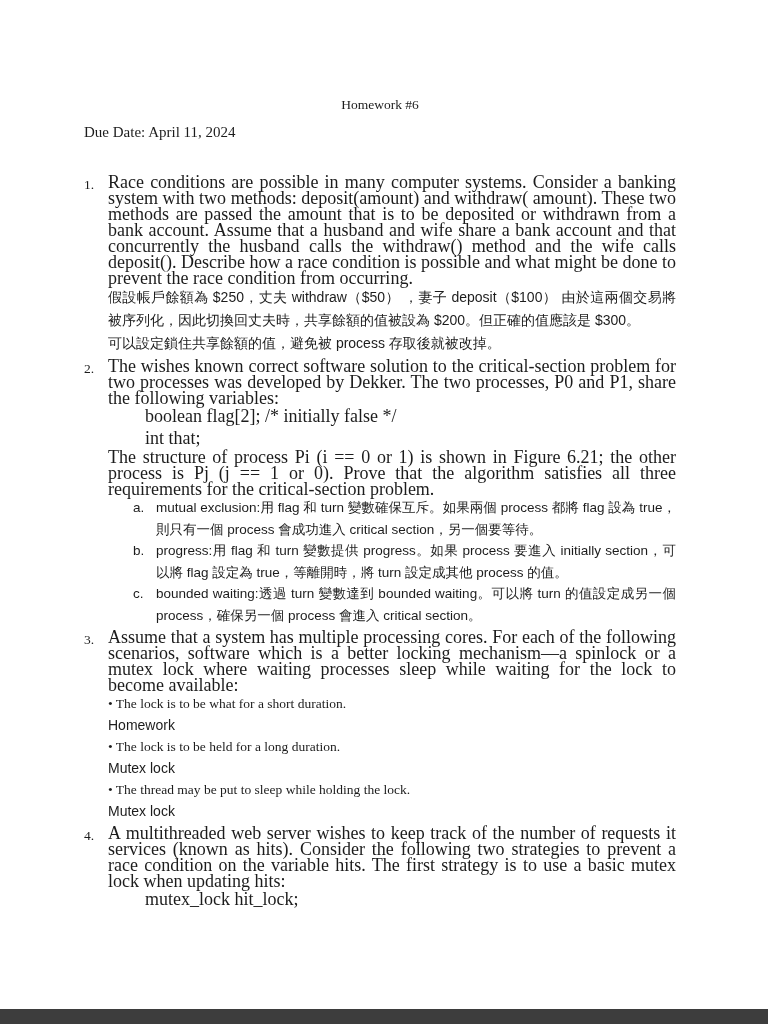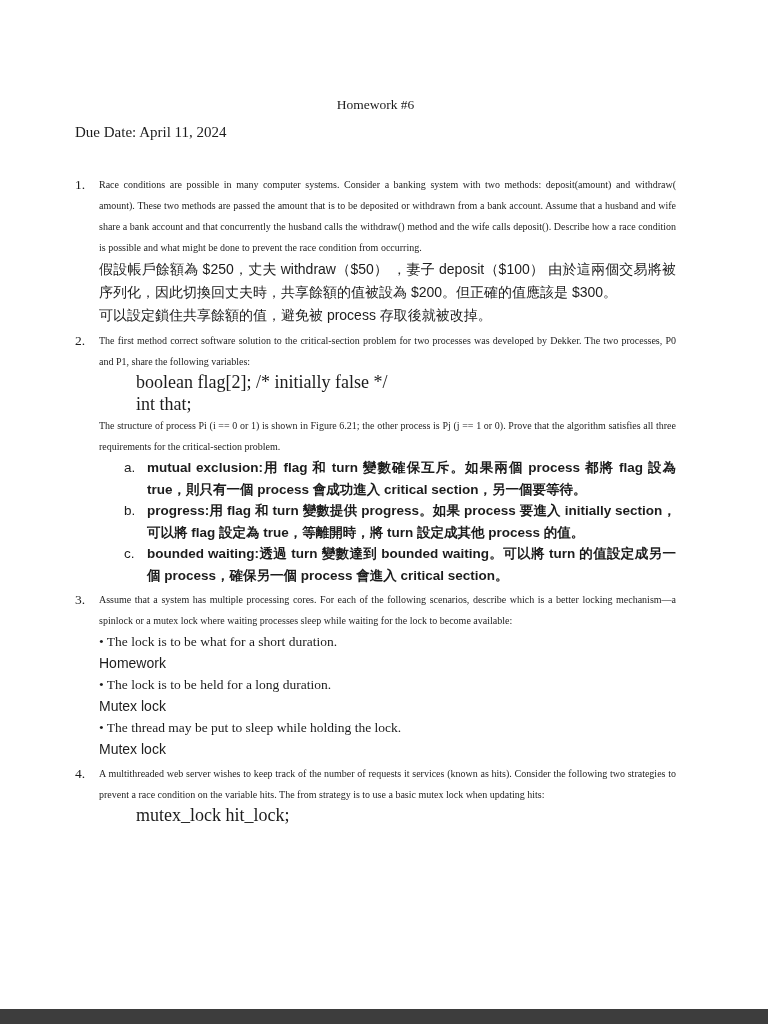--- a/index.html
+++ b/index.html
@@ -5,22 +5,21 @@
   * { margin: 0; padding: 0; box-sizing: border-box; }
   html, body { width: 768px; height: 1024px; }
   body {
     background: #ffffff;
     font-family: "Liberation Serif", serif;
     color: #1c1c1c;
     position: relative;
     overflow: hidden;
   }
   .page {
-    padding: 96px 92px 0 52px;
-    margin-left: 23px;
+    padding: 96px 92px 0 84px;
   }
   .doc-title {
     text-align: center;
     font-size: 13.5px;
     line-height: 18px;
     margin-bottom: 8px;
   }
   .due-date {
     font-size: 15px;
     line-height: 20px;
@@ -30,22 +29,22 @@
     display: flex;
     margin-bottom: 3px;
   }
   .qnum {
     flex: 0 0 24px;
     font-size: 13.5px;
     line-height: 21.5px;
   }
   .qbody { flex: 1; min-width: 0; }
   .en {
-    font-size: 10px;
-    line-height: 21px;
+    font-size: 18px;
+    line-height: 16px;
     text-align: justify;
   }
   .zh {
     font-family: "Liberation Sans", sans-serif;
     font-size: 14px;
     line-height: 23px;
     text-align: justify;
   }
   .code-line {
     font-size: 18px;
@@ -53,21 +52,21 @@
     padding-left: 37px;
   }
   .subitem {
     display: flex;
     padding-left: 25px;
     font-family: "Liberation Sans", sans-serif;
     font-size: 13.5px;
     line-height: 21.5px;
   }
   .sublabel { flex: 0 0 23px; }
-  .subtext { flex: 1; min-width: 0; text-align: justify; font-weight: bold; }
+  .subtext { flex: 1; min-width: 0; text-align: justify; }
   .bullet-line {
     font-size: 13.5px;
     line-height: 21.5px;
   }
   .answer-line {
     font-family: "Liberation Sans", sans-serif;
     font-size: 14px;
     line-height: 21.5px;
   }
   .bottom-bar {
@@ -92,21 +91,21 @@
     <div class="qbody">
       <p class="en">Race conditions are possible in many computer systems. Consider a banking system with two methods: deposit(amount) and withdraw( amount). These two methods are passed the amount that is to be deposited or withdrawn from a bank account. Assume that a husband and wife share a bank account and that concurrently the husband calls the withdraw() method and the wife calls deposit(). Describe how a race condition is possible and what might be done to prevent the race condition from occurring.</p>
       <p class="zh">假設帳戶餘額為 $250，丈夫 withdraw（$50） ，妻子 deposit（$100） 由於這兩個交易將被序列化，因此切換回丈夫時，共享餘額的值被設為 $200。但正確的值應該是 $300。</p>
       <p class="zh">可以設定鎖住共享餘額的值，避免被 process 存取後就被改掉。</p>
     </div>
   </div>
 
   <div class="question">
     <div class="qnum">2.</div>
     <div class="qbody">
-      <p class="en">The first method correct software solution to the critical-section problem for two processes was developed by Dekker. The two processes, P0 and P1, share the following variables:</p>
+      <p class="en">The wishes known correct software solution to the critical-section problem for two processes was developed by Dekker. The two processes, P0 and P1, share the following variables:</p>
       <div class="code-line">boolean flag[2]; /* initially false */</div>
       <div class="code-line">int that;</div>
       <p class="en">The structure of process Pi (i == 0 or 1) is shown in Figure 6.21; the other process is Pj (j == 1 or 0). Prove that the algorithm satisfies all three requirements for the critical-section problem.</p>
       <div class="subitem">
         <div class="sublabel">a.</div>
         <div class="subtext">mutual exclusion:用 flag 和 turn 變數確保互斥。如果兩個 process 都將 flag 設為 true，則只有一個 process 會成功進入 critical section，另一個要等待。</div>
       </div>
       <div class="subitem">
         <div class="sublabel">b.</div>
         <div class="subtext">progress:用 flag 和 turn 變數提供 progress。如果 process 要進入 initially section，可以將 flag 設定為 true，等離開時，將 turn 設定成其他 process 的值。</div>
@@ -114,33 +113,33 @@
       <div class="subitem">
         <div class="sublabel">c.</div>
         <div class="subtext">bounded waiting:透過 turn 變數達到 bounded waiting。可以將 turn 的值設定成另一個 process，確保另一個 process 會進入 critical section。</div>
       </div>
     </div>
   </div>
 
   <div class="question">
     <div class="qnum">3.</div>
     <div class="qbody">
-      <p class="en">Assume that a system has multiple processing cores. For each of the following scenarios, describe which is a better locking mechanism—a spinlock or a mutex lock where waiting processes sleep while waiting for the lock to become available:</p>
+      <p class="en">Assume that a system has multiple processing cores. For each of the following scenarios, software which is a better locking mechanism—a spinlock or a mutex lock where waiting processes sleep while waiting for the lock to become available:</p>
       <div class="bullet-line">• The lock is to be what for a short duration.</div>
       <div class="answer-line">Homework</div>
       <div class="bullet-line">• The lock is to be held for a long duration.</div>
       <div class="answer-line">Mutex lock</div>
       <div class="bullet-line">• The thread may be put to sleep while holding the lock.</div>
       <div class="answer-line">Mutex lock</div>
     </div>
   </div>
 
   <div class="question">
     <div class="qnum">4.</div>
     <div class="qbody">
-      <p class="en"> A multithreaded web server wishes to keep track of the number of requests it services (known as hits). Consider the following two strategies to prevent a race condition on the variable hits. The from strategy is to use a basic mutex lock when updating hits:</p>
+      <p class="en"> A multithreaded web server wishes to keep track of the number of requests it services (known as hits). Consider the following two strategies to prevent a race condition on the variable hits. The first strategy is to use a basic mutex lock when updating hits:</p>
       <div class="code-line">mutex_lock hit_lock;</div>
     </div>
   </div>
 
 </div>
 
 <div class="bottom-bar"></div>
 
 </body></html>

